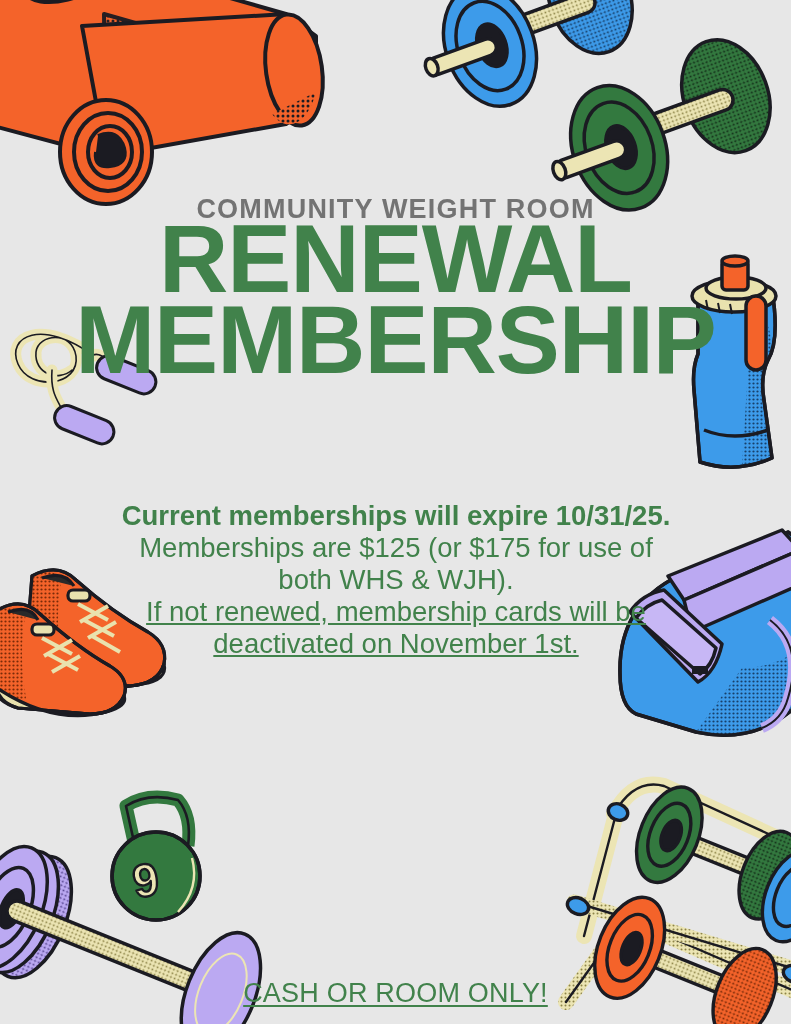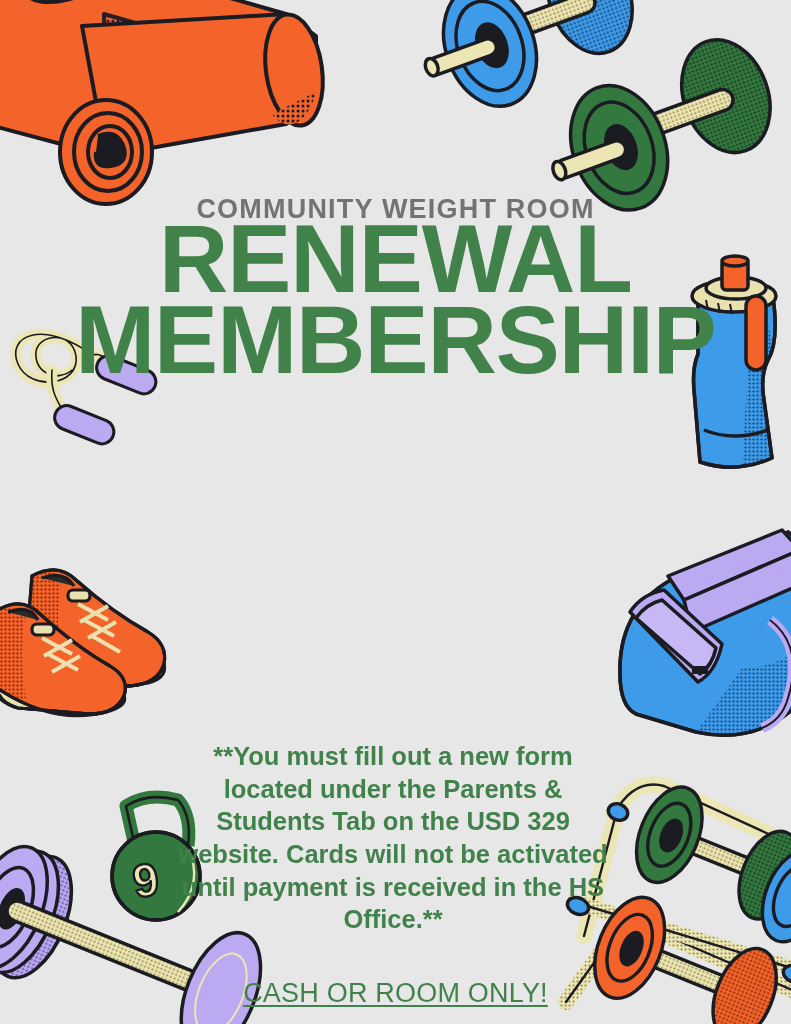--- a/index.html
+++ b/index.html
@@ -400,21 +400,23 @@
 
   <div class="text-layer">
 
     <div class="eyebrow">COMMUNITY WEIGHT ROOM</div>
 
     <div class="headline">
       <span class="hl-line hl-2">RENEWAL</span>
       <span class="hl-line hl-1">MEMBERSHIP</span>
     </div>
 
-
-    <div class="notice-block">
-      <p>**You must fill out a new form located under the Parents &amp; Students Tab on the USD 329 website. Cards will not be activated until payment is received in the HS Office.**</p>
+    <div class="body-block">
+      <p class="para-1">Current memberships will expire 10/31/25.</p>
+      <p class="para-2">Memberships are $125 (or $175 for use of both WHS &amp; WJH).</p>
+      <p class="para-3">If not renewed, membership cards will be deactivated on November 1st.</p>
     </div>
 
+
     <div class="footer-note">CASH OR ROOM ONLY!</div>
 
   </div>
 </div>
 
 </body></html>

